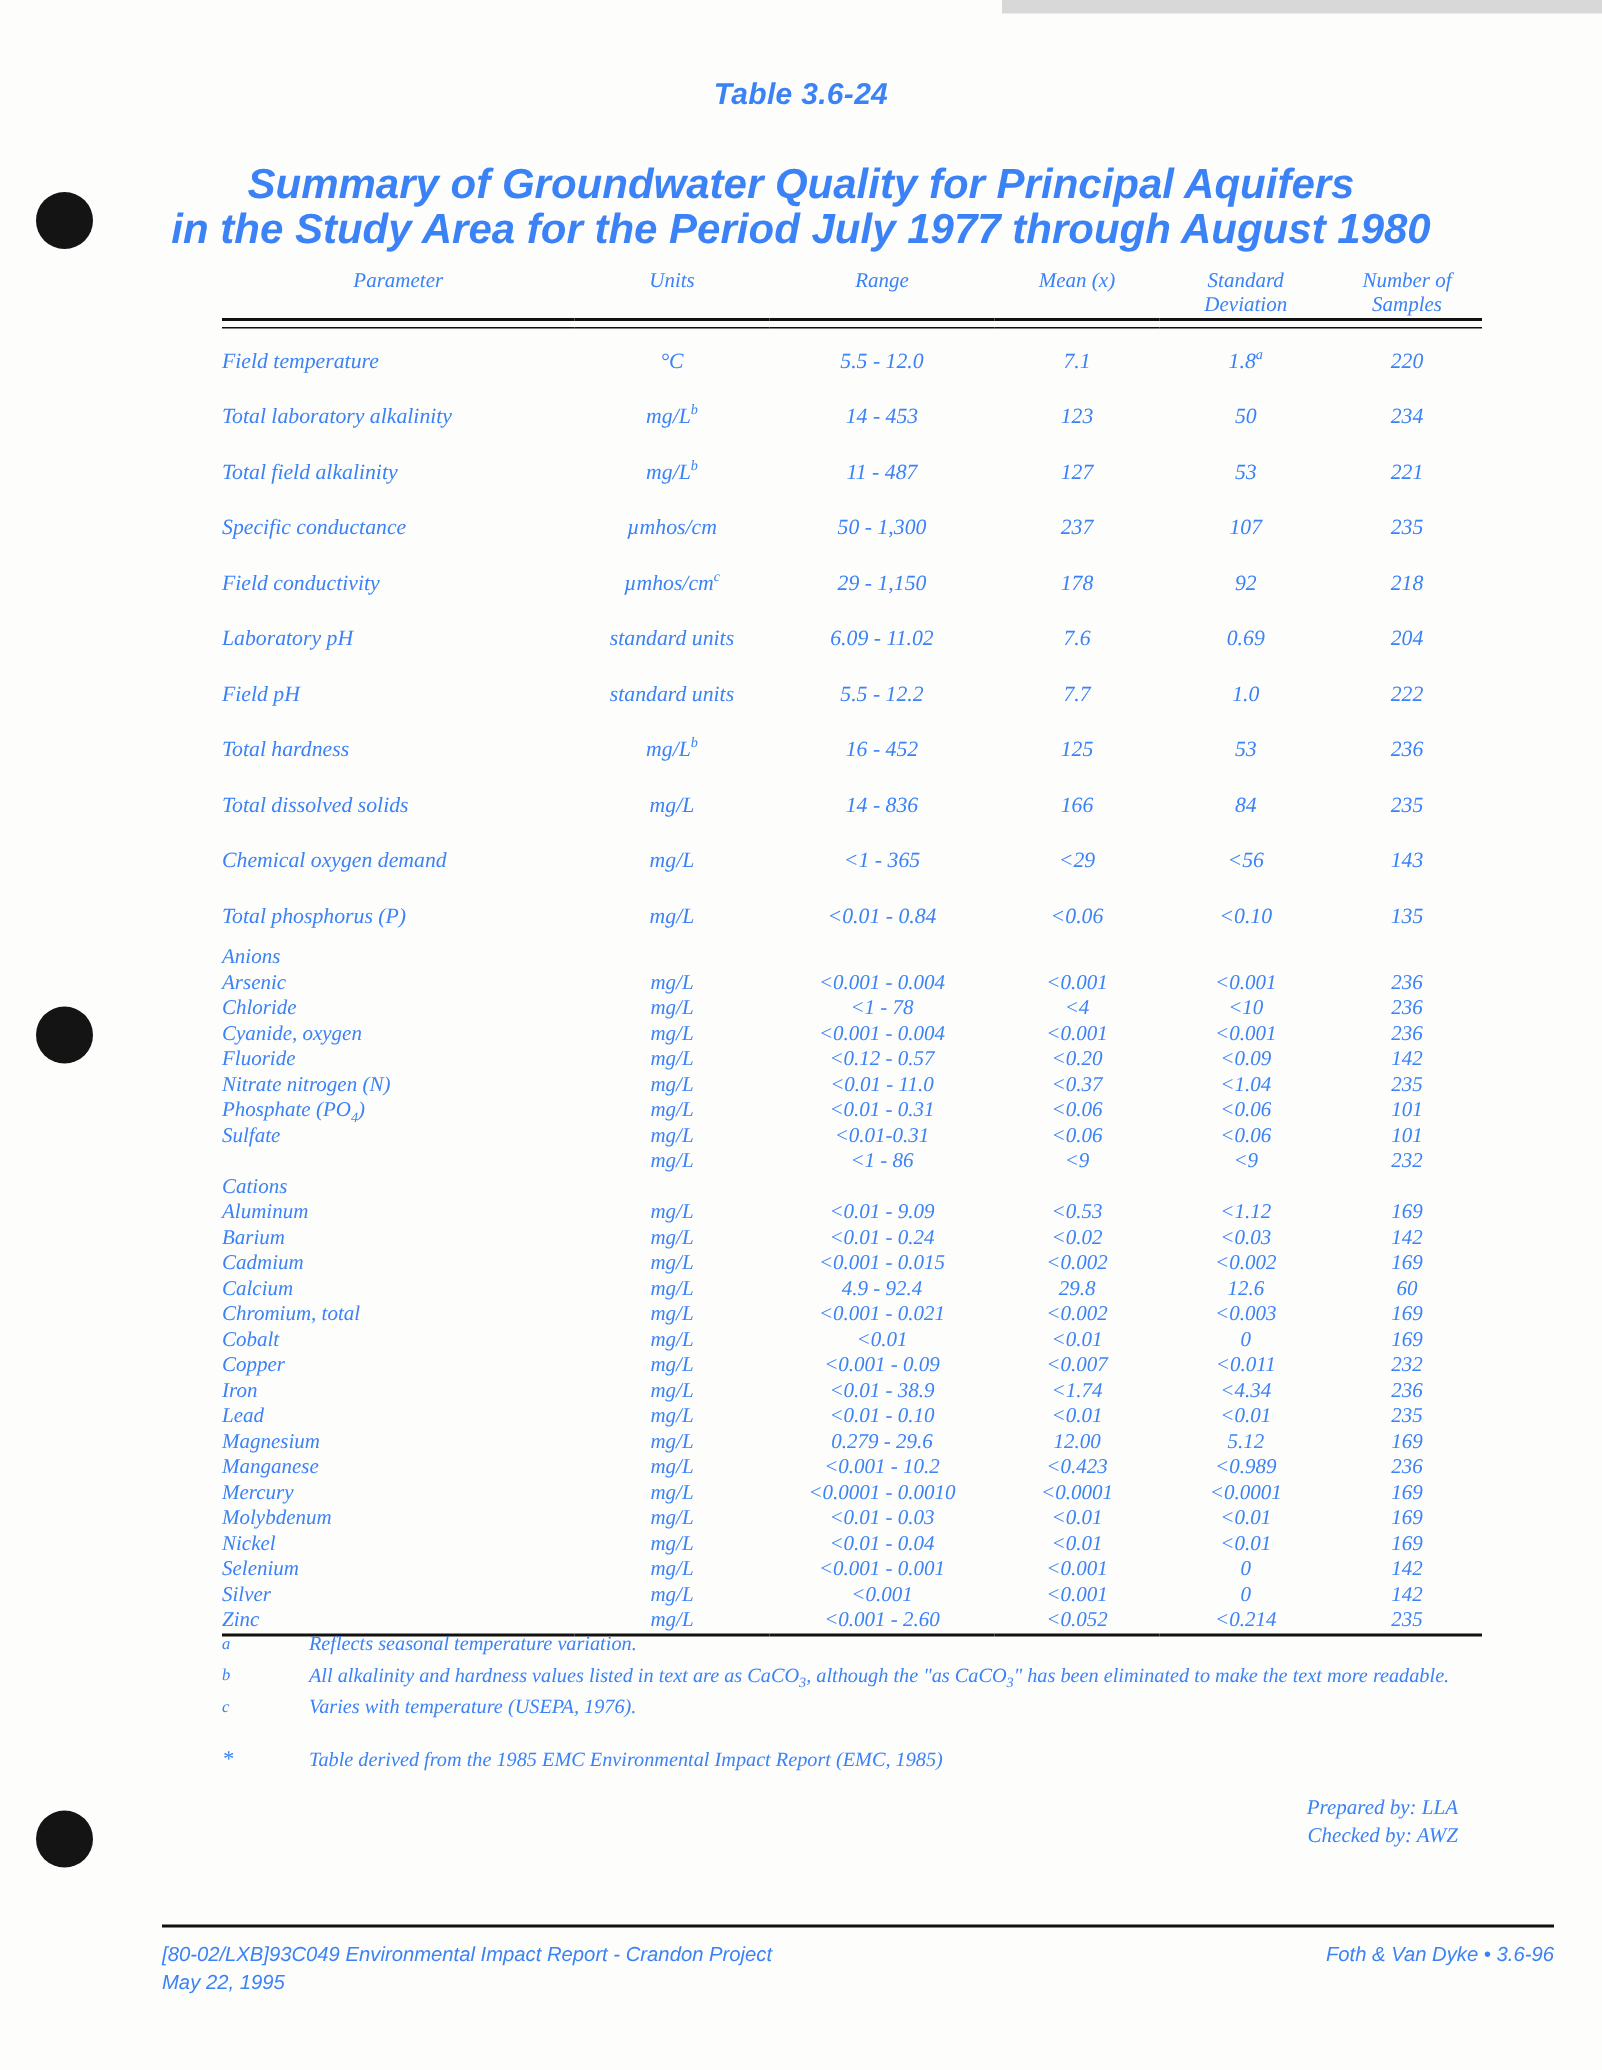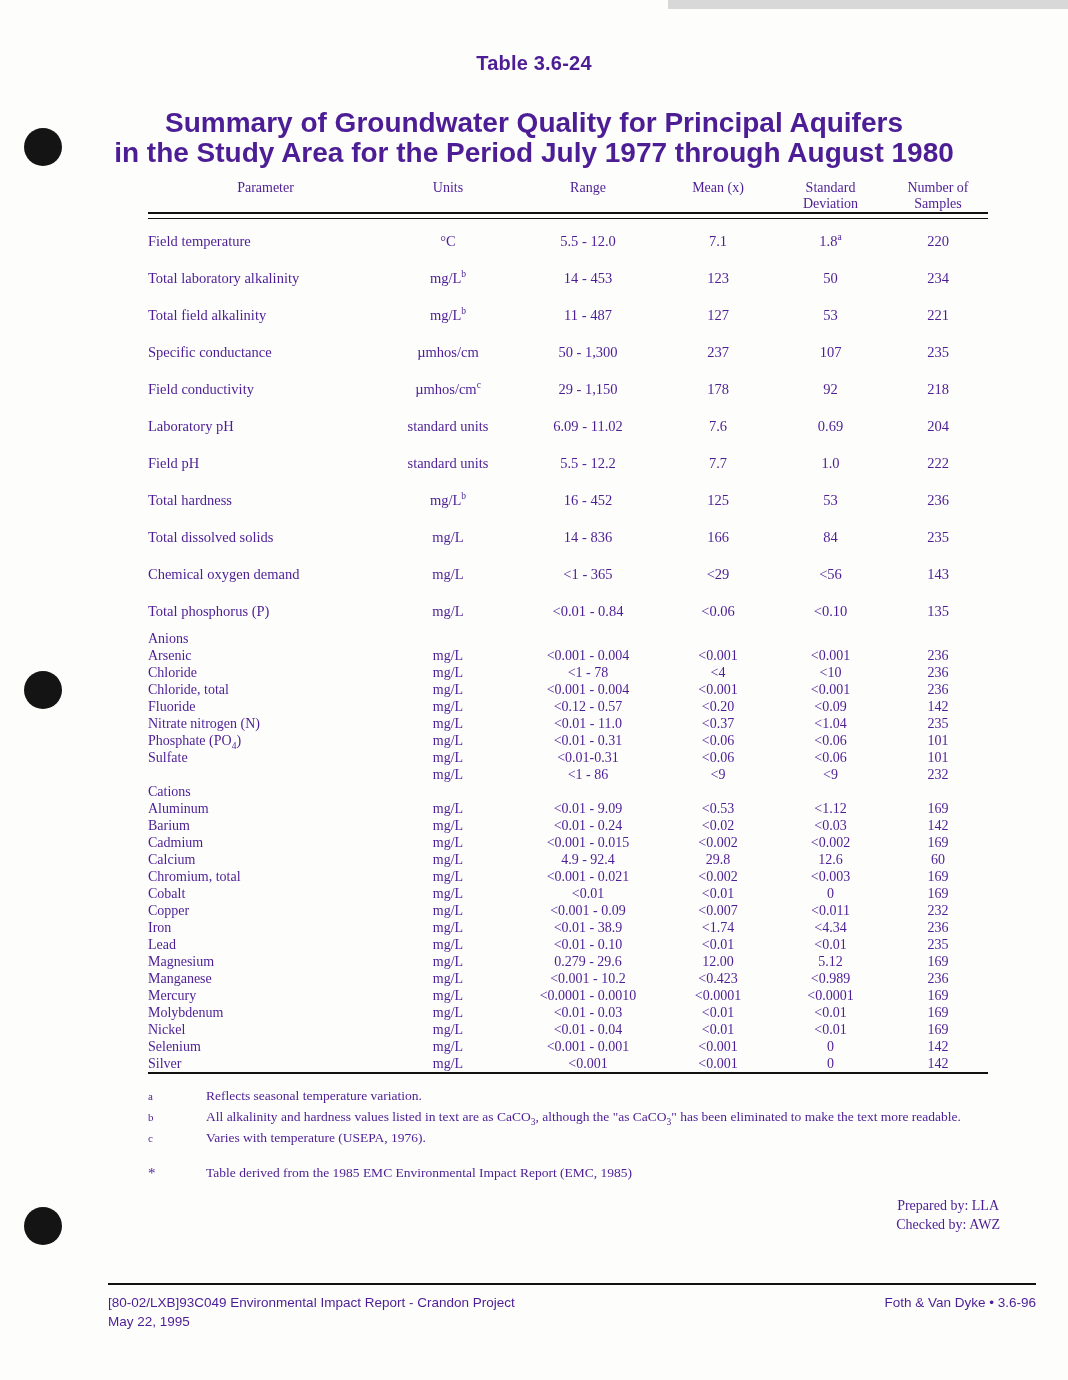--- a/index.html
+++ b/index.html
@@ -6,22 +6,23 @@
     margin: 0;
     padding: 0;
     background: #fdfdfb;
   }
   .page {
     position: relative;
     width: 1068px;
     height: 1380px;
     background: #fdfdfb;
     font-family: "Liberation Serif", serif;
-    color: #4c1d95;
+    color: #3b82f6;
     overflow: hidden;
+    font-style: italic;
   }
   
   .top-strip {
     position: absolute;
     top: 0; left: 668px;
     width: 400px; height: 9px;
     background: #d8d8d8;
   }
   
   .hole {
@@ -115,23 +116,23 @@
     line-height: 19px;
   }
   .fn-row { display: flex; margin-bottom: 1px; }
   .fn-mark { width: 58px; flex: 0 0 58px; font-size: 11px; padding-top: 1px; }
   .fn-mark.star { font-size: 15px; }
   .fn-text { flex: 1; }
   .fn-gap { height: 14px; }
 
   .prepared {
     position: absolute;
-    right: 68px;
+    right: 96px;
     top: 1196px;
-    text-align: center;
+    text-align: right;
     font-size: 14px;
     line-height: 19px;
   }
   .footer-rule {
     position: absolute;
     left: 108px;
     top: 1283px;
     width: 928px;
     border-top: 2.2px solid #111;
   }
@@ -308,21 +309,21 @@
           </tr>
           <tr>
             <td class="sub">Chloride</td>
             <td class="units">mg/L</td>
             <td class="range">&lt;1 - 78</td>
             <td class="mean">&lt;4</td>
             <td class="sd">&lt;10</td>
             <td class="n">236</td>
           </tr>
           <tr>
-            <td class="sub">Chloride, total</td>
+            <td class="sub">Cyanide, oxygen</td>
             <td class="units">mg/L</td>
             <td class="range">&lt;0.001 - 0.004</td>
             <td class="mean">&lt;0.001</td>
             <td class="sd">&lt;0.001</td>
             <td class="n">236</td>
           </tr>
           <tr>
             <td class="sub">Fluoride</td>
             <td class="units">mg/L</td>
             <td class="range">&lt;0.12 - 0.57</td>
@@ -492,20 +493,28 @@
             <td class="sd">0</td>
             <td class="n">142</td>
           </tr>
           <tr>
             <td class="sub">Silver</td>
             <td class="units">mg/L</td>
             <td class="range">&lt;0.001</td>
             <td class="mean">&lt;0.001</td>
             <td class="sd">0</td>
             <td class="n">142</td>
+          </tr>
+          <tr>
+            <td class="sub">Zinc</td>
+            <td class="units">mg/L</td>
+            <td class="range">&lt;0.001 - 2.60</td>
+            <td class="mean">&lt;0.052</td>
+            <td class="sd">&lt;0.214</td>
+            <td class="n">235</td>
           </tr>
         </tbody>
       <tbody>
         <tr class="rule-bottom">
             <td colspan="6"></td>
           </tr>
       </tbody>
     </table>
   </div>
 

